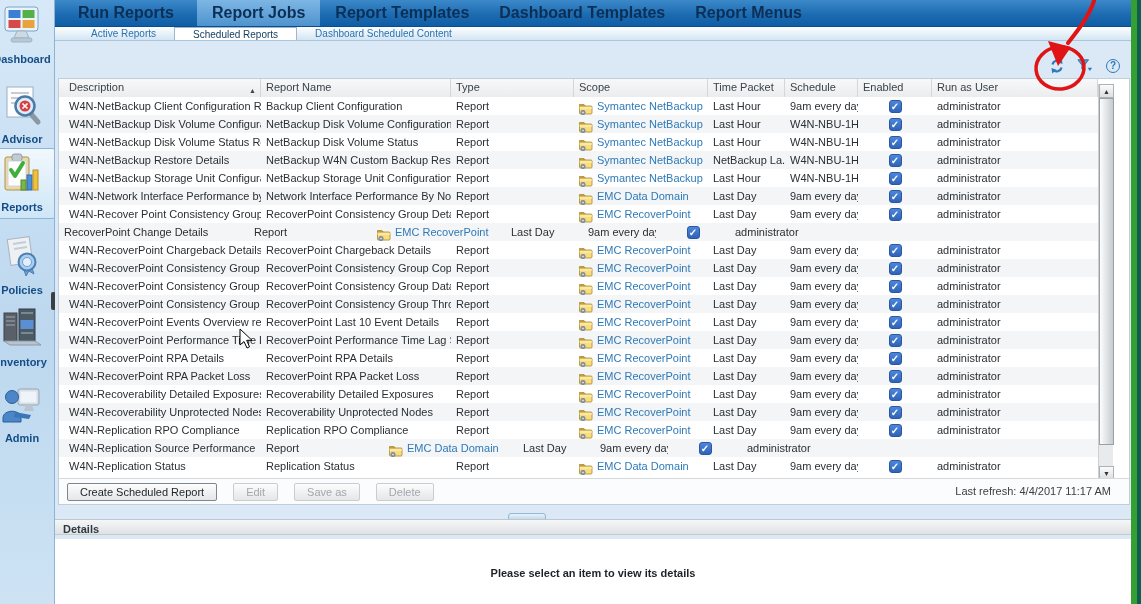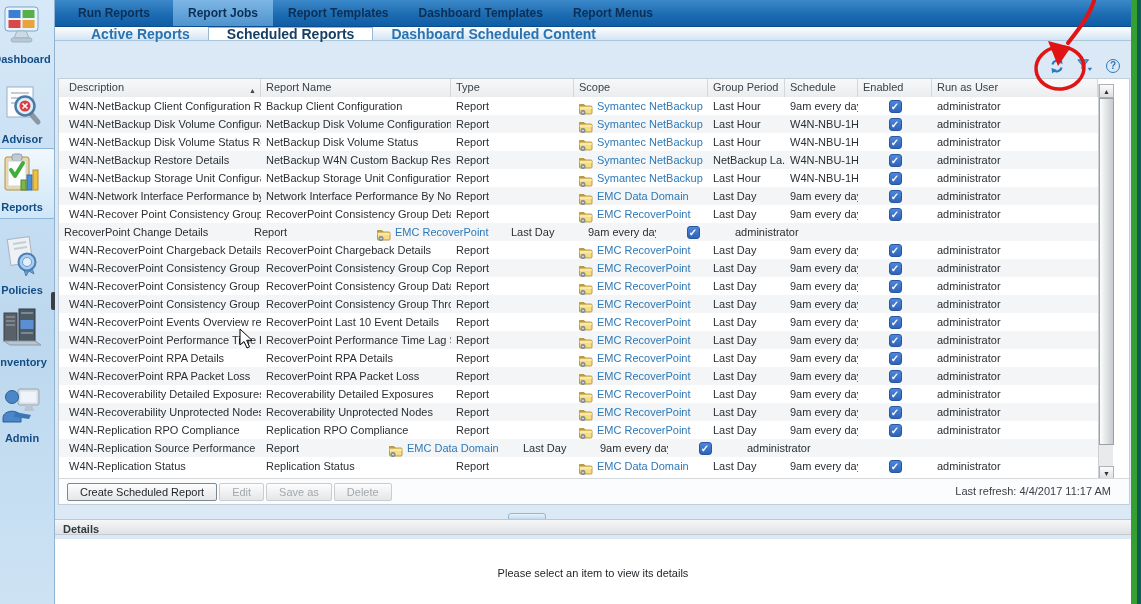--- a/index.html
+++ b/index.html
@@ -16,28 +16,28 @@
   .side-item .s-label { display:block; font-size:11px; font-weight:bold; color:#134d86; margin-top:2px; }
   .side-item.active { background:linear-gradient(180deg,#f1f8fd,#cfe6f7); border:1px solid #8ab6dc; border-radius:6px; padding:4px 0 5px; }
   #side-splitter { position:absolute; left:51px; top:292px; width:5px; height:18px; background:#3a3f44; border-radius:2px; }
 
   
   #main { position:absolute; left:55px; top:0; width:1076px; height:604px; background:#dbe8f5; }
 
   #menubar { position:absolute; left:0; top:0; width:100%; height:27px;
     background:linear-gradient(180deg,#3c89c9 0%,#1d6cb2 55%,#0f5da5 100%);
     border-bottom:1px solid #0b4c8c; display:flex; align-items:stretch; padding-left:8px; }
-  .menu-item { display:flex; align-items:center; padding:0 15px; font-size:12px; font-weight:bold;
+  .menu-item { display:flex; align-items:center; padding:0 15px; font-size:16px; font-weight:bold;
     color:#0b2f55; cursor:pointer; }
   .menu-item.active { background:linear-gradient(180deg,#7db6e4,#4e93cf);margin-left:8px; }
 
   #subtabs { position:absolute; left:0; top:27px; width:100%; height:14px;
     background:linear-gradient(180deg,#fdfefe,#d3e5f3); border-bottom:1px solid #a9c6dd;
     display:flex; align-items:stretch; padding-left:18px; }
-  .subtab { display:flex; align-items:center; padding:0 18px; font-size:14px; font-weight:bold;
+  .subtab { display:flex; align-items:center; padding:0 18px; font-size:10px; font-weight:normal;
     color:#2a72b0; cursor:pointer; }
   .subtab.active { background:#fff; border:1px solid #9cb8cf; border-bottom:none; color:#173f63; }
 
   
   #toolbar { position:absolute; top:58px; right:10px; display:flex; gap:12px; align-items:center; }
   .tb-icon { width:16px; height:16px; cursor:pointer; display:flex; align-items:center; justify-content:center; }
   .help-circle { width:14px; height:14px; border:1.5px solid #3079ba; border-radius:50%;
     color:#3079ba; font-size:10px; font-weight:bold; line-height:12px; text-align:center; }
 
   
@@ -71,37 +71,37 @@
   .sb-btn { position:absolute; left:0; width:15px; height:14px;
     background:linear-gradient(180deg,#fbfbfb,#dcdee0); border:1px solid #aeb2b6;
     font-size:7px; color:#333; text-align:center; line-height:13px; cursor:pointer; }
   #sb-up { top:0; }
   #sb-down { bottom:0; }
   #sb-thumb { position:absolute; left:0; top:14px; width:15px; height:347px;
     background:linear-gradient(90deg,#fdfdfd,#c7cbcf); border:1px solid #9aa0a6; cursor:pointer; }
 
   
   #button-bar { position:absolute; left:0; bottom:0; width:100%; height:26px; background:#fbfcfd;
-    border-top:1px solid #d5d9dc; display:flex; align-items:center; padding-left:8px; gap:2px; }
+    border-top:1px solid #d5d9dc; display:flex; align-items:center; padding-left:8px; gap:16px; }
   .btn { font-size:11px; padding:2px 12px; border-radius:2px; cursor:pointer;
     background:linear-gradient(180deg,#fdfdfd,#e4e6e8); }
   .btn.primary { border:1px solid #7d8790; color:#1d2226; }
   .btn.disabled { border:1px solid #c8cdd1; color:#a2a8ad; cursor:default; }
   #last-refresh { position:absolute; right:18px; top:6px; font-size:11px; color:#3a3f44; }
 
   
   #details-splitter { position:absolute; left:453px; top:513px; width:38px; height:8px;
     background:linear-gradient(180deg,#e8f2fa,#bcd6ec); border:1px solid #93b6d2; border-radius:3px; cursor:row-resize; }
   #details-header { position:absolute; left:0; top:519px; width:100%; height:16px;
     background:linear-gradient(180deg,#f5f6f7,#dfe2e5); border-top:1px solid #c0c6cb;
     border-bottom:1px solid #c6cacd; font-size:11px; font-weight:bold; color:#33383d;
     line-height:19px; padding-left:8px; }
   #details-body { position:absolute; left:0; top:539px; width:100%; height:65px; background:#fff; }
   #details-placeholder { position:absolute; left:0; right:0; top:28px; text-align:center;
-    font-size:11px; color:#1d2226; }
+    font-size:11px; color:#1d2226;font-weight:bold; }
 
   
   #edge-green { position:absolute; left:1131px; top:0; width:6px; height:604px; background:#34a033; }
   #edge-dark  { position:absolute; left:1137px; top:0; width:4px; height:604px; background:#0f5d50; }
 
   
   #annotation-overlay, #cursor-overlay { position:absolute; left:0; top:0; width:1141px; height:604px;
     pointer-events:none; z-index:50; }
 </style>
 </head>
@@ -220,21 +220,21 @@
           <div class="help-circle">?</div>
         </div>
       </div>
 
     <div id="table-panel">
       <div id="grid-header">
           <div class="hcell c0 first">Description<span class="sort-ind">▲</span></div>
           <div class="hcell c1">Report Name</div>
           <div class="hcell c2">Type</div>
           <div class="hcell c3">Scope</div>
-          <div class="hcell c4">Group Period</div>
+          <div class="hcell c4">Time Packet</div>
           <div class="hcell c5">Schedule</div>
           <div class="hcell c6">Enabled</div>
           <div class="hcell c7">Run as User</div>
         </div>
       <div id="grid-body">
           <div class="trow odd">
             <div class="tcell c0 first">W4N-NetBackup Client Configuration Report</div>
             <div class="tcell c1">Backup Client Configuration</div>
             <div class="tcell c2">Report</div>
             <div class="tcell c3 scope-cell">

